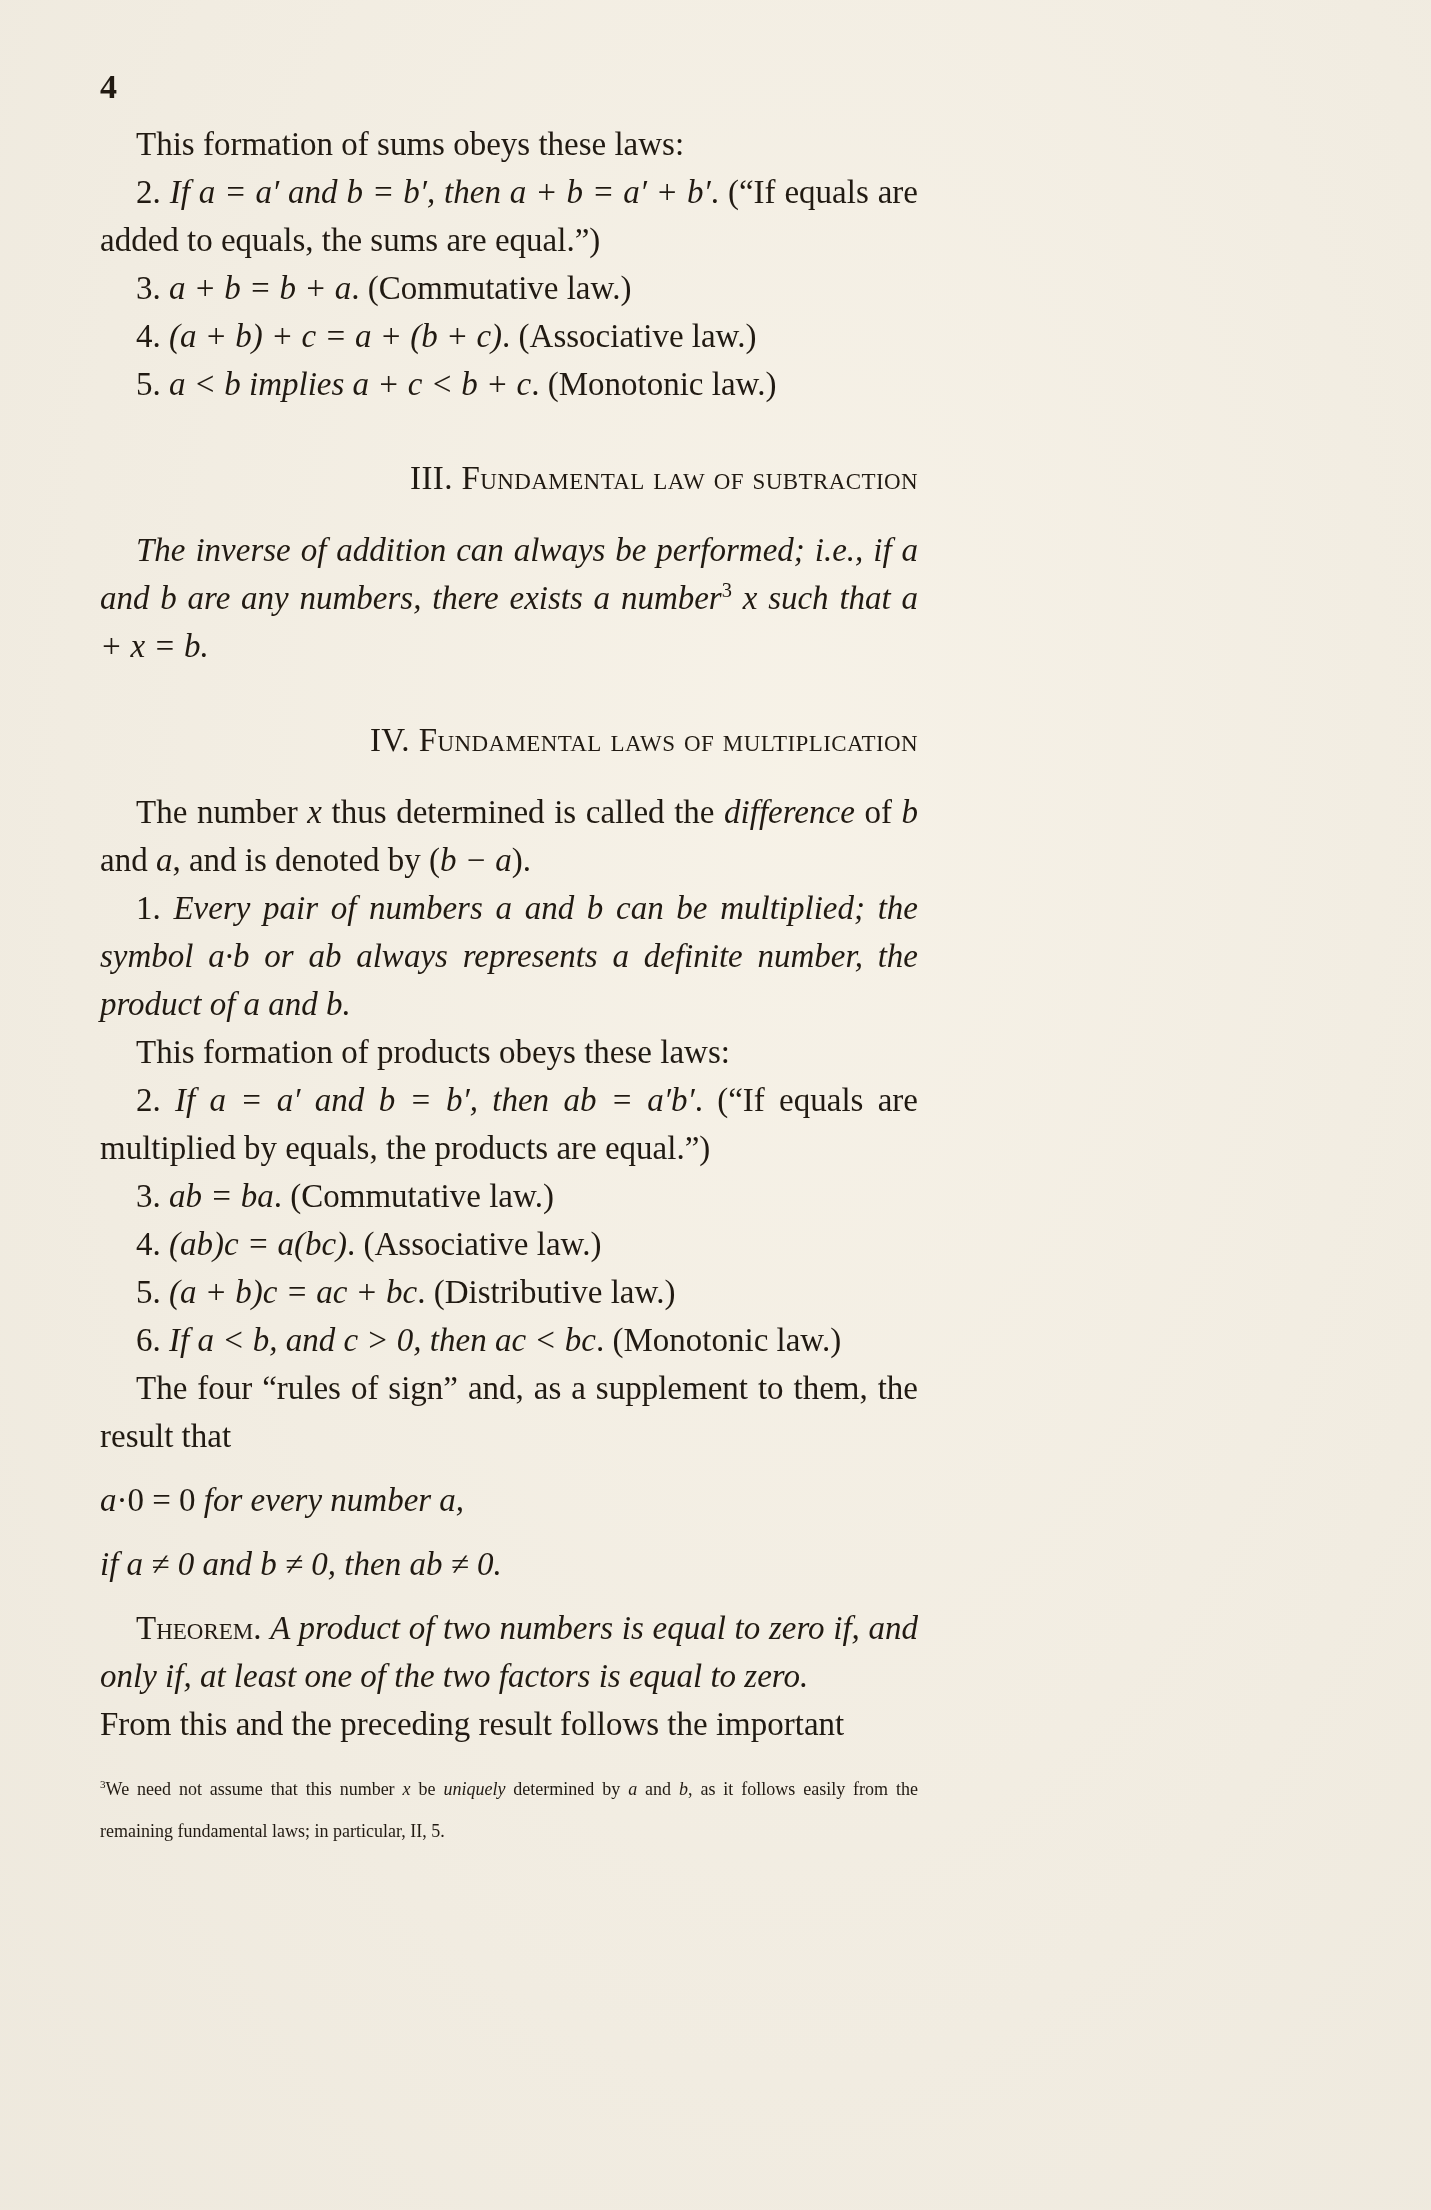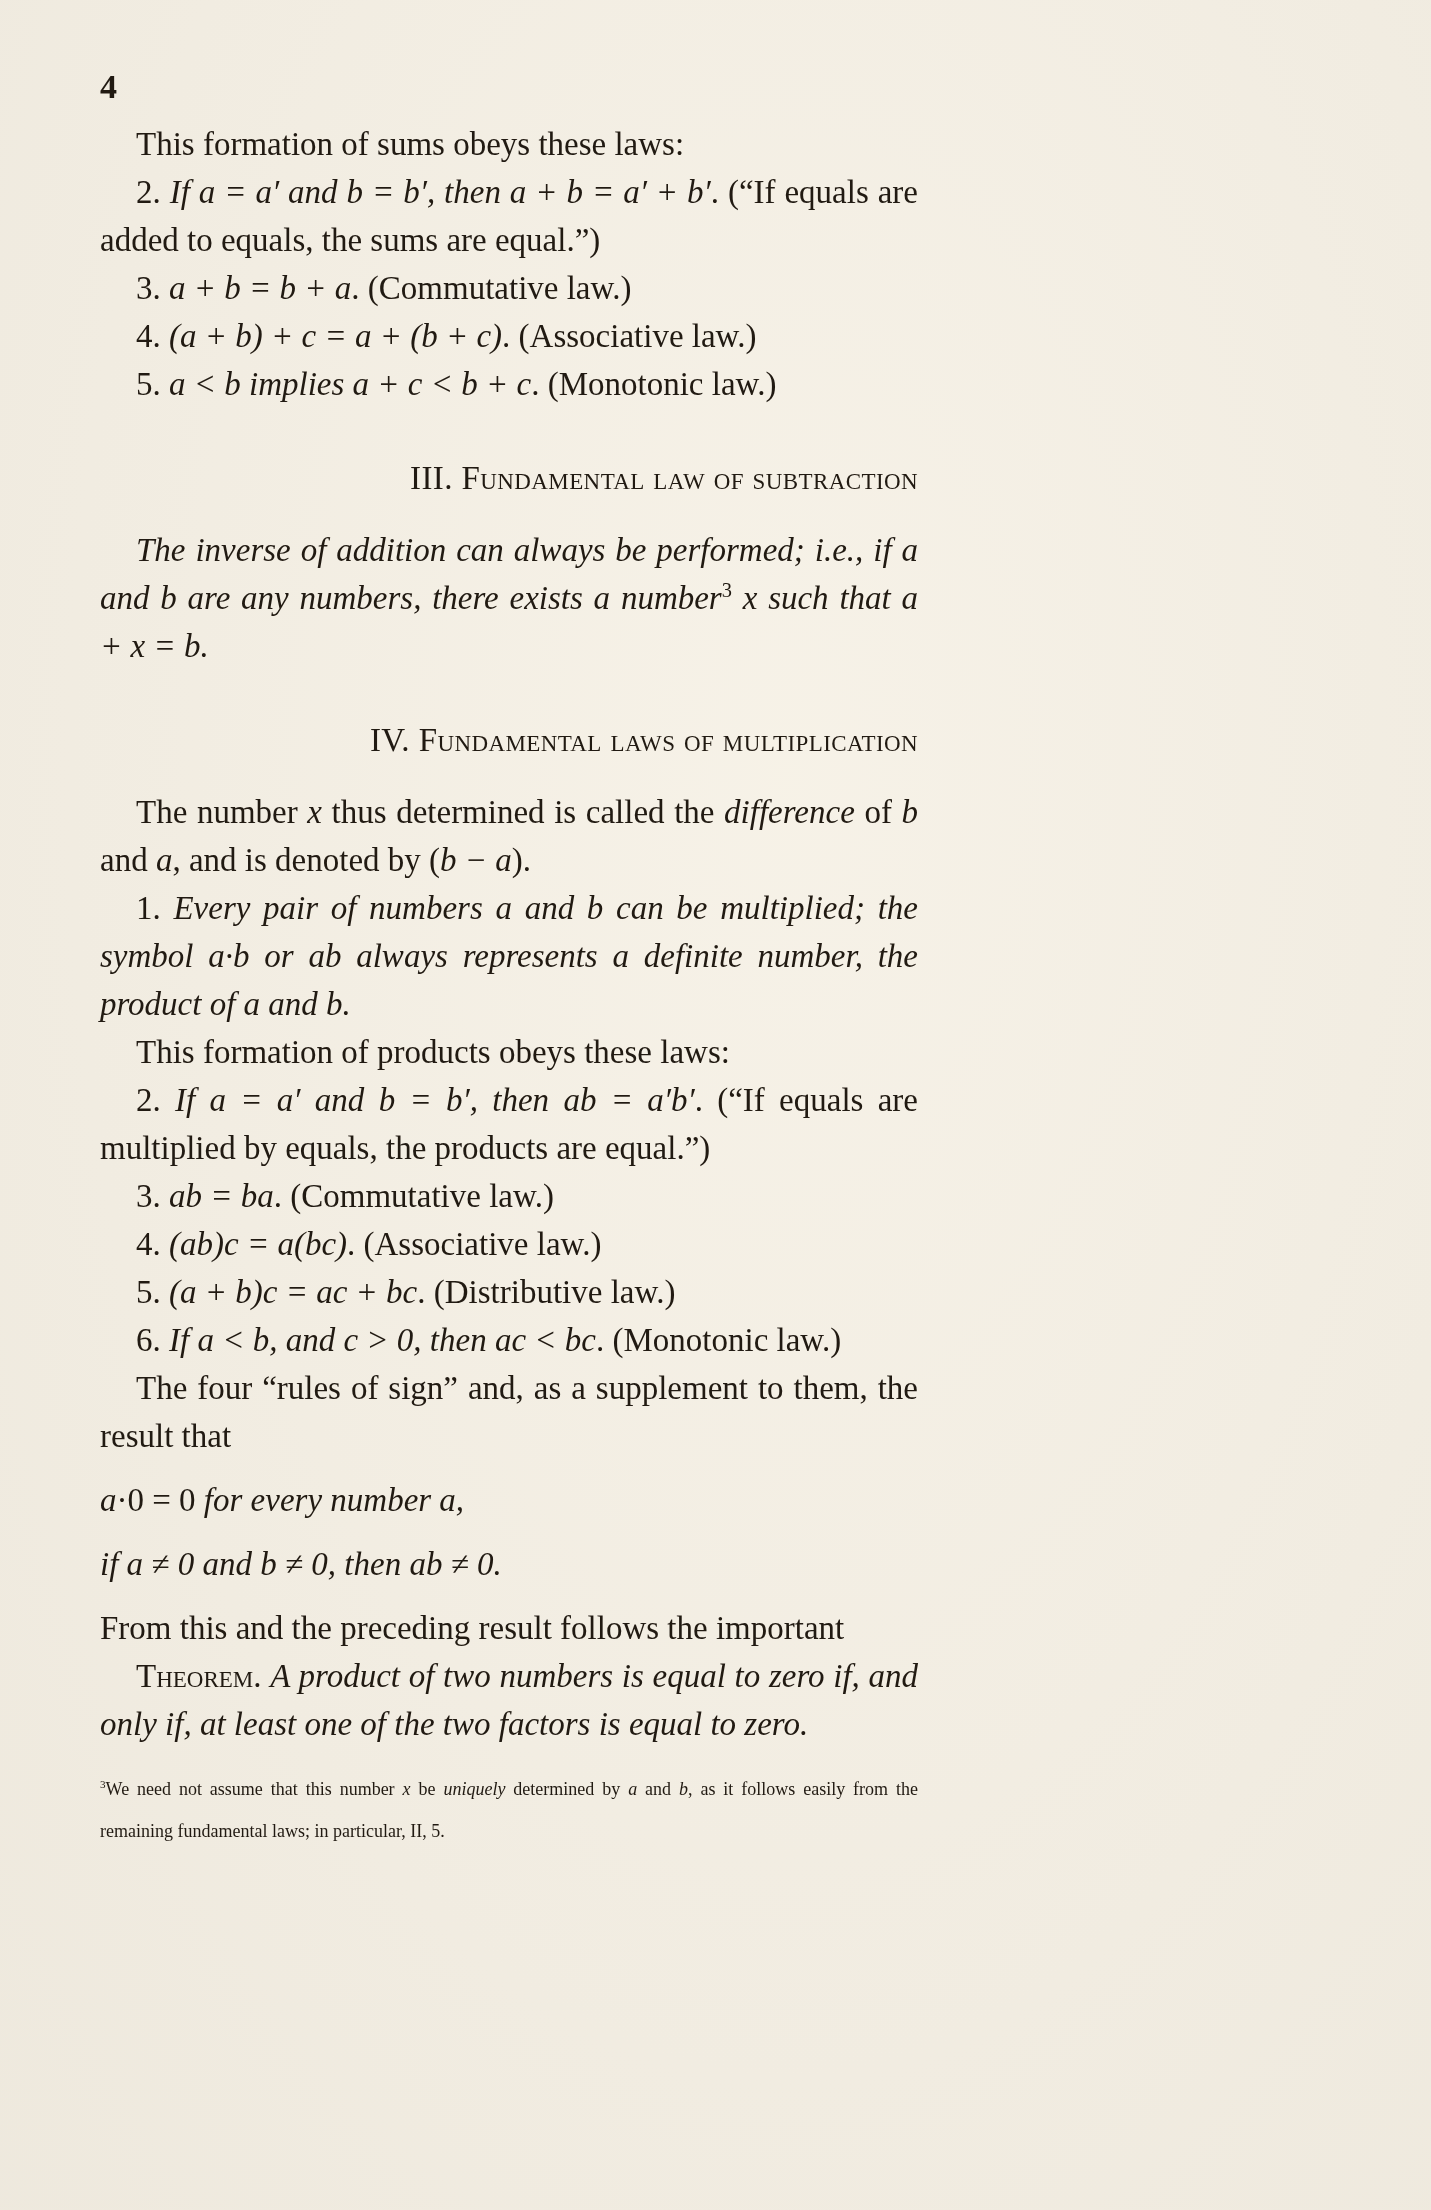--- a/index.html
+++ b/index.html
@@ -70,17 +70,17 @@
       <p class="blk p indent"><span>1. </span><span class="i">Every pair of numbers a and b can be multiplied; the symbol a·b or ab always represents a definite number, the product of a and b.</span></p>
       <p class="blk p indent"><span>This formation of products obeys these laws:</span></p>
       <p class="blk p indent"><span>2. </span><span class="i">If a = a′ and b = b′, then ab = a′b′</span><span>. (“If equals are multiplied by equals, the products are equal.”)</span></p>
       <p class="blk p indent"><span>3. </span><span class="i">ab = ba</span><span>. (Commutative law.)</span></p>
       <p class="blk p indent"><span>4. </span><span class="i">(ab)c = a(bc)</span><span>. (Associative law.)</span></p>
       <p class="blk p indent"><span>5. </span><span class="i">(a + b)c = ac + bc</span><span>. (Distributive law.)</span></p>
       <p class="blk p indent"><span>6. </span><span class="i">If a &lt; b, and c &gt; 0, then ac &lt; bc</span><span>. (Monotonic law.)</span></p>
       <p class="blk p indent"><span>The four “rules of sign” and, as a supplement to them, the result that</span></p>
       <p class="blk center"><span class="i">a</span><span>·0 = 0 </span><span class="i">for every number a,</span></p>
       <p class="blk center"><span class="i">if a ≠ 0 and b ≠ 0, then ab ≠ 0.</span></p>
+      <p class="blk p indent"><span class="sc">Theorem</span><span>. </span><span class="i">A product of two numbers is equal to zero if, and only if, at least one of the two factors is equal to zero.</span></p>
       <p class="blk p"><span>From this and the preceding result follows the important</span></p>
-      <p class="blk p indent"><span class="sc">Theorem</span><span>. </span><span class="i">A product of two numbers is equal to zero if, and only if, at least one of the two factors is equal to zero.</span></p>
       <p class="blk footnote"><span class="sup">3</span><span>We need not assume that this number </span><span class="i">x</span><span> be </span><span class="i">uniquely</span><span> determined by </span><span class="i">a</span><span> and </span><span class="i">b</span><span>, as it follows easily from the remaining fundamental laws; in particular, II, 5.</span></p>
     </div>
 </div>
 
 </body></html>

